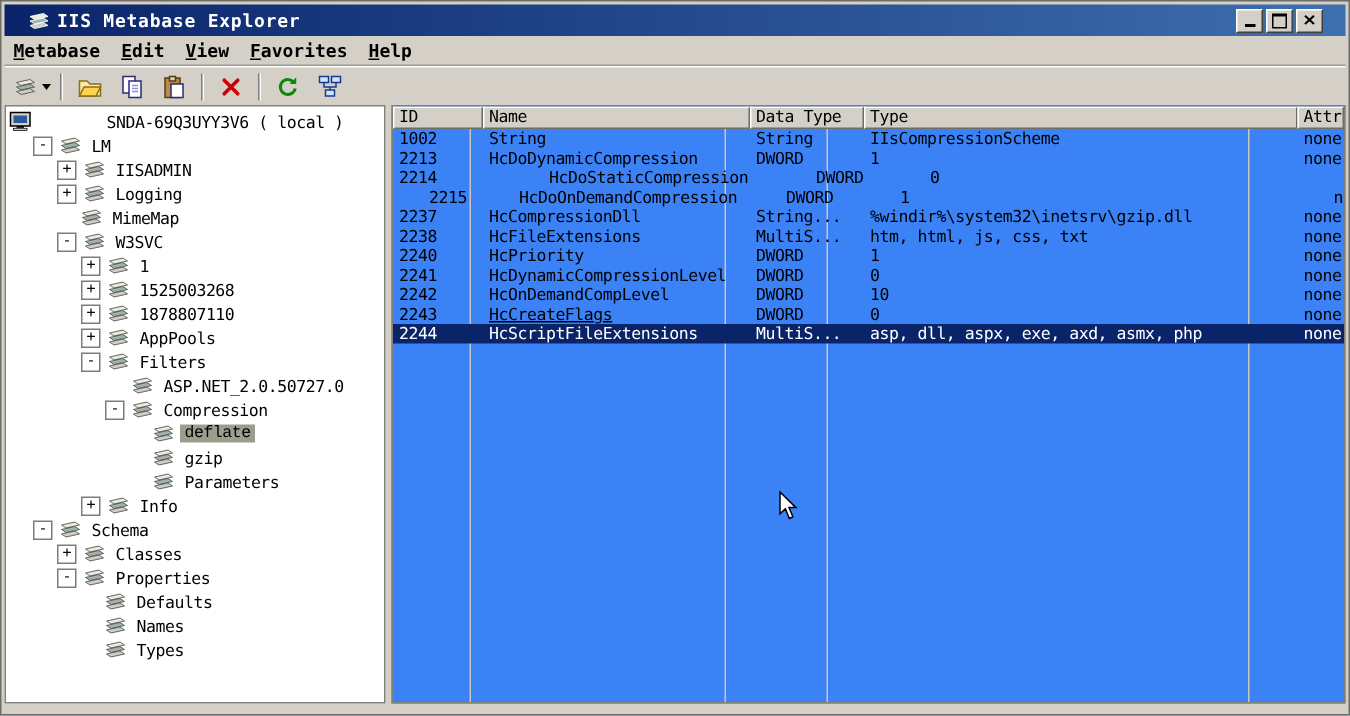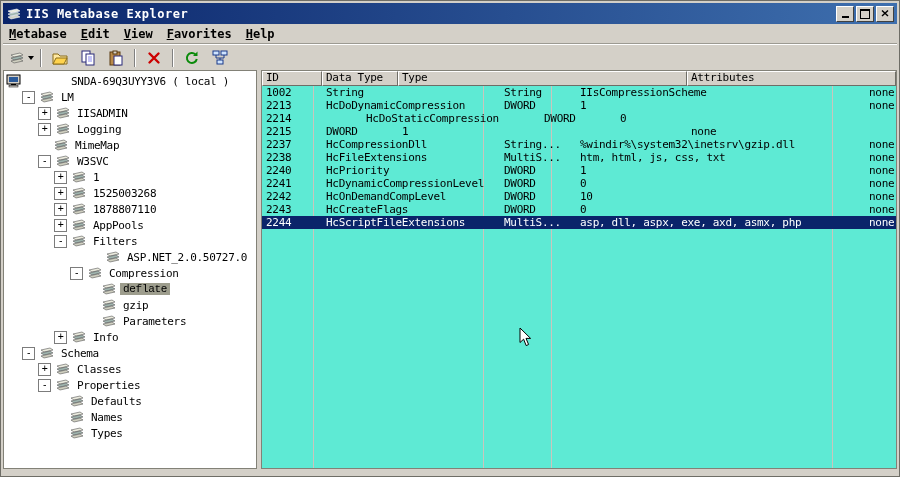--- a/index.html
+++ b/index.html
@@ -1,20 +1,20 @@
 <!DOCTYPE html>
 <html style="--titlebar-start: #0a246a; --titlebar-end: #3e6fae; --selection: #0a246a; --window-bg: #d4d0c8; --tree-inactive-selection: #9d9d8d;"><head>
 <meta charset="utf-8">
 <style>
   html,body{margin:0;padding:0}
   .screen{position:relative;width:900px;height:477px;background:var(--window-bg,#d4d0c8);overflow:hidden;
           font-family:"DejaVu Sans Mono","Liberation Mono",monospace;box-shadow:inset 0 0 0 1px #6e6d66}
   
   .titlebar{position:absolute;left:3px;right:3px;top:3px;height:21px;display:flex;align-items:center;gap:4px;
-            padding:0 3px;background:linear-gradient(90deg,var(--titlebar-start,#0a246a),var(--titlebar-end,#3e6fae))}
+            padding:0 15px;background:linear-gradient(90deg,var(--titlebar-start,#0a246a),var(--titlebar-end,#3e6fae))}
   .title-icon{width:16px;height:16px;flex:none}
   .title-icon svg{width:16px;height:16px;display:block}
   .title-text{flex:1;color:#fff;font-weight:bold;font-size:12px;letter-spacing:.5px;white-space:pre;overflow:hidden}
   .winbtns{display:flex;gap:2px}
   .winbtn{width:16px;height:14px;background:#d4d0c8;border:1px solid;border-color:#fff #404040 #404040 #fff;
           display:flex;align-items:center;justify-content:center}
   .glyph-min{width:7px;height:2px;background:#000;margin-top:7px}
   .glyph-max{width:8px;height:7px;border:1px solid #000;border-top:2px solid #000}
   .winbtn svg{width:8px;height:7px;display:block}
   
@@ -25,21 +25,21 @@
   .toolbar{position:absolute;left:3px;right:3px;top:43px;height:27px;display:flex;align-items:center;
            padding:0 4px;border-top:1px solid #9c9a92;box-shadow:inset 0 1px 0 #ffffff}
   .tb-btn{height:22px;min-width:24px;display:flex;align-items:center;justify-content:center;padding:0 2px}
   .tb-ic svg{width:16px;height:16px;display:block}
   .dd{width:0;height:0;border-left:3px solid transparent;border-right:3px solid transparent;border-top:4px solid #000;margin-left:3px}
   .tb-sep{width:0;height:18px;border-left:1px solid #808080;border-right:1px solid #fff;margin:0 4px}
   
   .main{position:absolute;left:3px;right:3px;top:70px;bottom:8px;display:flex}
   .tree-pane{width:252px;flex:none;background:#fff;border:1px solid #828177;overflow:hidden;padding-top:2px}
   .splitter{width:4px;flex:none}
-  .list-pane{flex:1;background:#5eead4;border:1px solid #828177;position:relative;overflow:hidden}
+  .list-pane{flex:1;background:#3b82f6;border:1px solid #828177;position:relative;overflow:hidden}
   
   .tree-row{display:flex;align-items:center;height:16px;font-size:11px;letter-spacing:-.3px;white-space:pre;color:#000}
   .expander{width:11px;height:11px;flex:none;border:1px solid #7c7c7c;background:#fff;color:#000;
             font-size:10px;line-height:9px;text-align:center;margin:0 4px 0 0}
   .exp-spacer{width:15px;flex:none}
   .ticon{width:17px;flex:none;margin-right:2px}
   .ticon svg{width:16px;height:14px;display:block}
   .tlabel{padding:0 3px}
   .tlabel.sel{background:var(--tree-inactive-selection,#9d9d8d)}
   
@@ -210,21 +210,21 @@
         <div class="tree-row" style="padding-left: 50px;"><span class="expander">+</span><span class="ticon"><svg viewBox="0 0 16 14">
               <polygon points="2,4 11,2 14,4 5,6" fill="#eaeadd" stroke="#555" stroke-width="0.6"></polygon>
               <polygon points="2,7 11,5 14,7 5,9" fill="#9fb4ae" stroke="#555" stroke-width="0.6"></polygon>
               <polygon points="2,10 11,8 14,10 5,12" fill="#cfcfc0" stroke="#555" stroke-width="0.6"></polygon>
             </svg></span><span class="tlabel">AppPools</span></div>
         <div class="tree-row" style="padding-left: 50px;"><span class="expander">-</span><span class="ticon"><svg viewBox="0 0 16 14">
               <polygon points="2,4 11,2 14,4 5,6" fill="#eaeadd" stroke="#555" stroke-width="0.6"></polygon>
               <polygon points="2,7 11,5 14,7 5,9" fill="#9fb4ae" stroke="#555" stroke-width="0.6"></polygon>
               <polygon points="2,10 11,8 14,10 5,12" fill="#cfcfc0" stroke="#555" stroke-width="0.6"></polygon>
             </svg></span><span class="tlabel">Filters</span></div>
-        <div class="tree-row" style="padding-left: 86px;"><span class="exp-spacer"></span><span class="ticon"><svg viewBox="0 0 16 14">
+        <div class="tree-row" style="padding-left: 68px;"><span class="exp-spacer"></span><span class="ticon"><svg viewBox="0 0 16 14">
               <polygon points="2,4 11,2 14,4 5,6" fill="#eaeadd" stroke="#555" stroke-width="0.6"></polygon>
               <polygon points="2,7 11,5 14,7 5,9" fill="#9fb4ae" stroke="#555" stroke-width="0.6"></polygon>
               <polygon points="2,10 11,8 14,10 5,12" fill="#cfcfc0" stroke="#555" stroke-width="0.6"></polygon>
             </svg></span><span class="tlabel">ASP.NET_2.0.50727.0</span></div>
         <div class="tree-row" style="padding-left: 66px;"><span class="expander">-</span><span class="ticon"><svg viewBox="0 0 16 14">
               <polygon points="2,4 11,2 14,4 5,6" fill="#eaeadd" stroke="#555" stroke-width="0.6"></polygon>
               <polygon points="2,7 11,5 14,7 5,9" fill="#9fb4ae" stroke="#555" stroke-width="0.6"></polygon>
               <polygon points="2,10 11,8 14,10 5,12" fill="#cfcfc0" stroke="#555" stroke-width="0.6"></polygon>
             </svg></span><span class="tlabel">Compression</span></div>
         <div class="tree-row" style="padding-left: 82px; font-family: Liberation Mono, monospace;"><span class="exp-spacer"></span><span class="ticon"><svg viewBox="0 0 16 14">
@@ -275,20 +275,21 @@
         <div class="tree-row" style="padding-left: 50px;"><span class="exp-spacer"></span><span class="ticon"><svg viewBox="0 0 16 14">
               <polygon points="2,4 11,2 14,4 5,6" fill="#eaeadd" stroke="#555" stroke-width="0.6"></polygon>
               <polygon points="2,7 11,5 14,7 5,9" fill="#9fb4ae" stroke="#555" stroke-width="0.6"></polygon>
               <polygon points="2,10 11,8 14,10 5,12" fill="#cfcfc0" stroke="#555" stroke-width="0.6"></polygon>
             </svg></span><span class="tlabel">Types</span></div>
       </div>
     <div class="splitter"></div>
     <div class="list-pane" id="list-pane">
       <div class="list-header" id="list-header">
           <div class="hcell" style="width: 52px;">ID</div>
+          <div class="hcell" style="width: 170px;">Name</div>
           <div class="hcell" style="width: 68px;">Data Type</div>
           <div class="hcell" style="width: 281px;">Type</div>
           <div class="hcell grow">Attributes</div>
         </div>
       <div class="list-body" id="list-body">
           <div class="lrow">
             <div class="lcell" style="width: 52px;">1002</div>
             <div class="lcell" style="width: 170px;">String</div>
             <div class="lcell" style="width: 68px;">String</div>
             <div class="lcell" style="width: 281px;">IIsCompressionScheme</div>
@@ -302,21 +303,22 @@
             <div class="lcell grow">none</div>
           </div>
           <div class="lrow">
             <div class="lcell" style="width: 52px;">2214</div>
             <div class="lcell" style="width: 170px; margin-left: 40px;">HcDoStaticCompression</div>
             <div class="lcell" style="width: 68px;">DWORD</div>
             <div class="lcell" style="width: 281px;">0</div>
             <div class="lcell grow">none</div>
           </div>
           <div class="lrow">
-            <div class="lcell" style="width: 52px;">2215</div>
+            <div class="lcell" style="width: 52px; margin-left: 20px;">2215</div>
+            <div class="lcell" style="width: 170px;">HcDoOnDemandCompression</div>
             <div class="lcell" style="width: 68px;">DWORD</div>
             <div class="lcell" style="width: 281px;">1</div>
             <div class="lcell grow">none</div>
           </div>
           <div class="lrow">
             <div class="lcell" style="width: 52px;">2237</div>
             <div class="lcell" style="width: 170px;">HcCompressionDll</div>
             <div class="lcell" style="width: 68px;">String...</div>
             <div class="lcell" style="width: 281px;">%windir%\system32\inetsrv\gzip.dll</div>
             <div class="lcell grow">none</div>
@@ -344,21 +346,21 @@
           </div>
           <div class="lrow">
             <div class="lcell" style="width: 52px;">2242</div>
             <div class="lcell" style="width: 170px;">HcOnDemandCompLevel</div>
             <div class="lcell" style="width: 68px;">DWORD</div>
             <div class="lcell" style="width: 281px;">10</div>
             <div class="lcell grow">none</div>
           </div>
           <div class="lrow">
             <div class="lcell" style="width: 52px;">2243</div>
-            <div class="lcell" style="width: 170px;">HcCreateFlags</div>
+            <div class="lcell" style="width: 170px; text-decoration: underline;">HcCreateFlags</div>
             <div class="lcell" style="width: 68px;">DWORD</div>
             <div class="lcell" style="width: 281px;">0</div>
             <div class="lcell grow">none</div>
           </div>
           <div class="lrow sel">
             <div class="lcell" style="width: 52px;">2244</div>
             <div class="lcell" style="width: 170px;">HcScriptFileExtensions</div>
             <div class="lcell" style="width: 68px;">MultiS...</div>
             <div class="lcell" style="width: 281px;">asp, dll, aspx, exe, axd, asmx, php</div>
             <div class="lcell grow">none</div>

